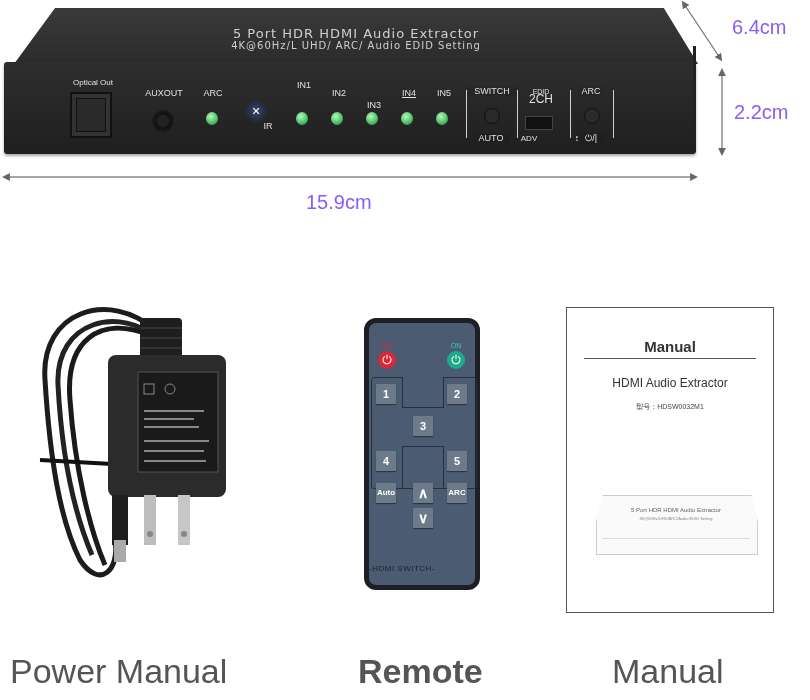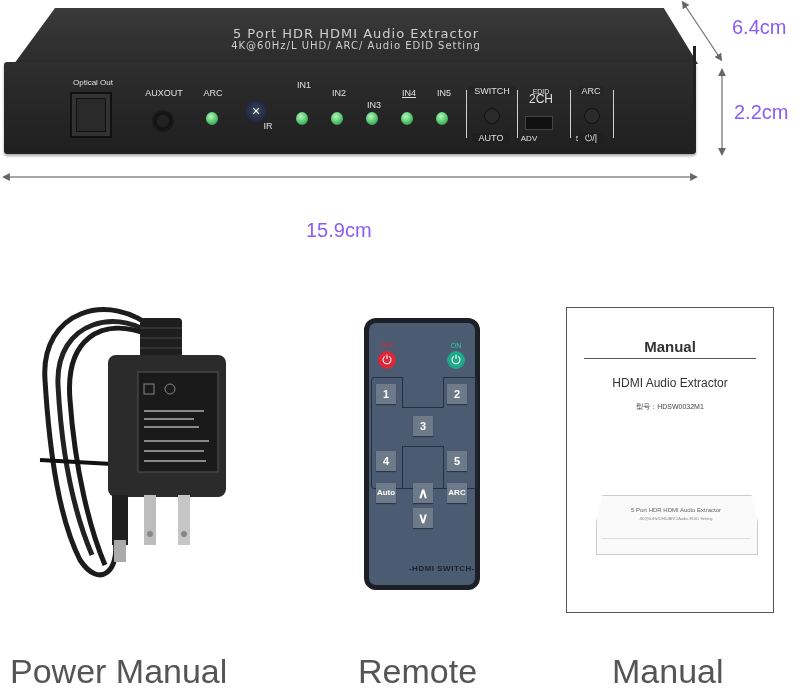--- a/index.html
+++ b/index.html
@@ -91,21 +91,21 @@
       <marker id="ah" markerWidth="6" markerHeight="6" refX="3" refY="3" orient="auto-start-reverse">
         <path d="M0,0 L6,3 L0,6 z" fill="#666"></path>
       </marker>
     </defs>
   <line x1="684" y1="4" x2="720" y2="58" stroke="#777" stroke-width="1.3" marker-start="url(#ah)" marker-end="url(#ah)"></line>
   <line x1="722" y1="72" x2="722" y2="152" stroke="#777" stroke-width="1.3" marker-start="url(#ah)" marker-end="url(#ah)"></line>
   <line x1="6" y1="177" x2="694" y2="177" stroke="#888" stroke-width="1.3" marker-start="url(#ah)" marker-end="url(#ah)"></line>
 </svg>
 <div class="abs dim-text" style="left:732px;top:16px;">6.4cm</div>
 <div class="abs dim-text" style="left:734px;top:101px;">2.2cm</div>
-<div class="abs dim-text" style="left:306px;top:191px;margin-top:28px;">15.9cm</div>
+<div class="abs dim-text" style="left:306px;top:191px;">15.9cm</div>
 
 <svg class="abs" style="left:20px;top:300px;" width="230" height="290">
 
   <path d="M135,30 C90,-10 20,10 25,80 C30,160 40,220 60,260 C80,290 100,270 95,240" fill="none" stroke="#1c1c1c" stroke-width="5"></path>
   <path d="M140,40 C100,5 35,20 38,85 C42,160 55,215 72,255" fill="none" stroke="#222" stroke-width="5"></path>
   <path d="M130,35 C80,15 45,40 50,100 C55,170 70,230 85,265" fill="none" stroke="#1a1a1a" stroke-width="5"></path>
   <path d="M20,160 L110,165" stroke="#111" stroke-width="4"></path>
 
   <rect x="120" y="18" width="42" height="40" rx="4" fill="#1e1e1e"></rect>
   <line x1="120" y1="28" x2="162" y2="28" stroke="#333" stroke-width="2"></line>
@@ -146,28 +146,28 @@
 
 <div class="abs rbtn" style="left:376px;top:384px;">1</div>
 <div class="abs rbtn" style="left:447px;top:384px;">2</div>
 <div class="abs rbtn" style="left:413px;top:416px;">3</div>
 <div class="abs rbtn" style="left:376px;top:451px;">4</div>
 <div class="abs rbtn" style="left:447px;top:451px;">5</div>
 <div class="abs rbtn" style="left:376px;top:483px;font-size:8px;">Auto</div>
 <div class="abs rbtn" style="left:413px;top:483px;font-size:14px;">∧</div>
 <div class="abs rbtn" style="left:447px;top:483px;font-size:8px;">ARC</div>
 <div class="abs rbtn" style="left:413px;top:508px;font-size:14px;">∨</div>
-<div class="abs" style="left:369px;top:564px;width:106px;text-align:right;font-size:8px;font-weight:bold;color:#1b222b;letter-spacing:.5px;">-HDMI SWITCH-</div>
+<div class="abs" style="left:369px;top:564px;width:106px;text-align:left;font-size:8px;font-weight:normal;color:#1b222b;letter-spacing:.5px;">-HDMI SWITCH-</div>
 
 <div class="abs manual"></div>
 <div class="abs" style="left:566px;top:338px;width:208px;text-align:center;font-size:15px;font-weight:bold;color:#333;">Manual</div>
 <div class="abs" style="left:584px;top:358px;width:172px;height:1px;background:#555;"></div>
 <div class="abs" style="left:566px;top:376px;width:208px;text-align:center;font-size:12px;color:#333;">HDMI Audio Extractor</div>
 <div class="abs" style="left:566px;top:402px;width:208px;text-align:center;font-size:7px;color:#444;">型号：HDSW0032M1</div>
 
 <div class="abs" style="left:596px;top:495px;width:160px;height:58px;border:1px solid #ccc;background:#fafafa;clip-path:polygon(4% 0,96% 0,100% 45%,100% 100%,0 100%,0 45%);"></div>
 <div class="abs" style="left:596px;top:507px;width:160px;text-align:center;font-size:6px;color:#666;">5 Port HDR HDMI Audio Extractor</div>
 <div class="abs" style="left:596px;top:516px;width:160px;text-align:center;font-size:4px;color:#888;">4K@60Hz/UHD/ARC/Audio EDID Setting</div>
 <div class="abs" style="left:602px;top:538px;width:148px;height:10px;border-top:1px solid #ddd;"></div>
 
 <div class="abs caption" style="left:10px;">Power Manual</div>
-<div class="abs caption" style="left:358px;">Remote</div>
+<div class="abs caption" style="left:358px;font-weight:bold;">Remote</div>
 <div class="abs caption" style="left:612px;">Manual</div>
 
 </body></html>

